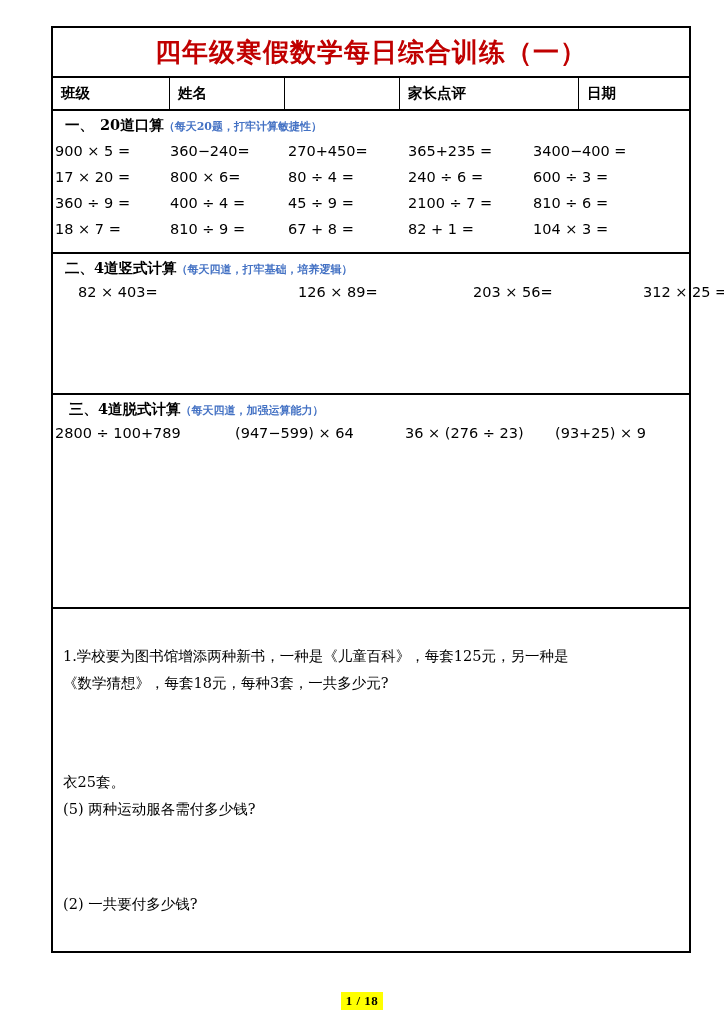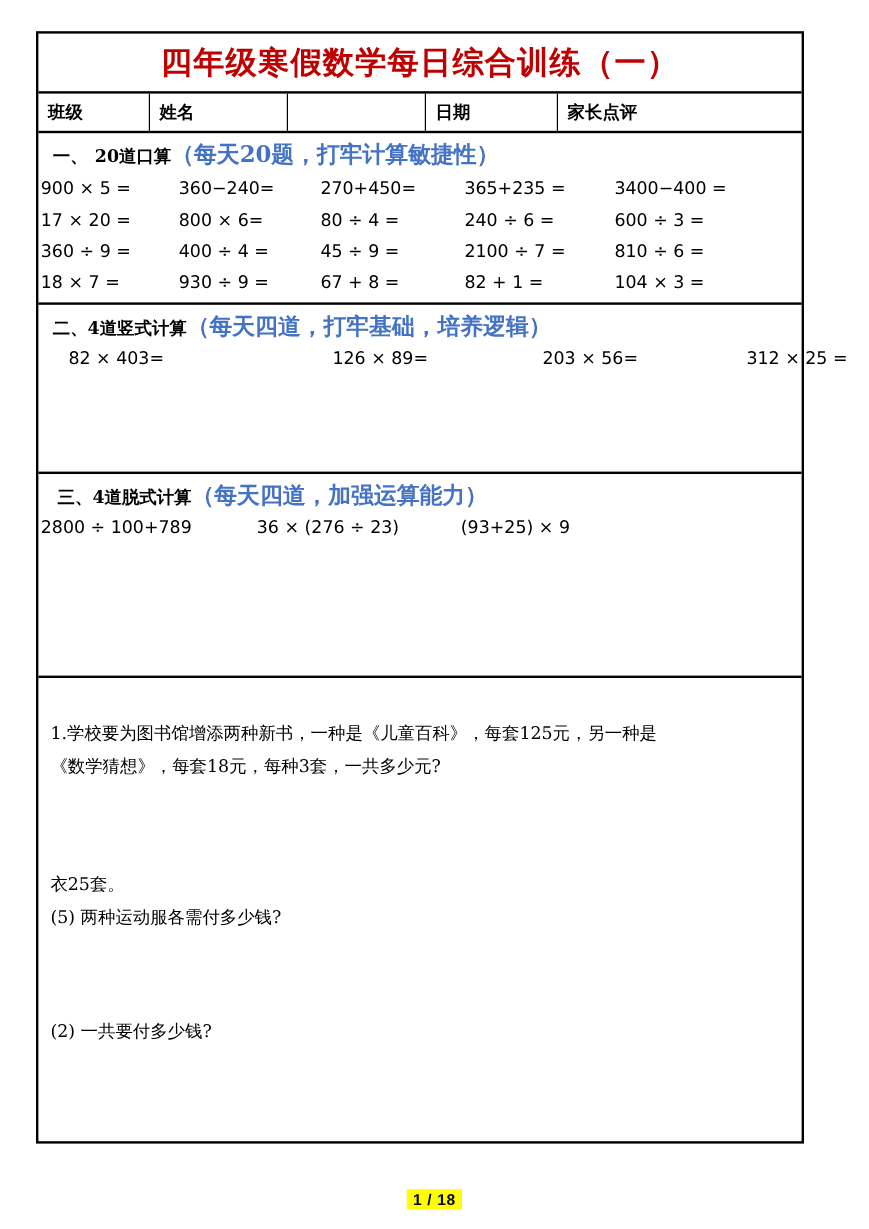--- a/index.html
+++ b/index.html
@@ -21,21 +21,21 @@
     position: absolute;
     left: 0;
     top: 0;
     width: 724px;
     height: 1024px;
   }
 
   
   .sheet {
     position: absolute;
-    left: 30px;
+    left: 51px;
     top: 26px;
     width: 640px;
     height: 927px;
     border: 2px solid #000000;
     box-sizing: border-box;
     background: #ffffff;
   }
 
   
   .title-band {
@@ -66,21 +66,21 @@
     border-right: 1.5px solid #000000;
     display: flex;
     align-items: center;
     padding-left: 8px;
     box-sizing: border-box;
     font-size: 14.5px;
     font-weight: bold;
     font-family: "DejaVu Serif", "Liberation Serif", serif;
   }
   .info-cell:last-child { border-right: none; }
-  .c1 { width: 93px; }
+  .c1 { width: 117px; }
   .c2 { width: 115px; }
   .c3 { width: 115px; }
   .c4 { width: 110px; }
   .c5 { flex: 1; }
 
   
   .section {
     border-bottom: 2px solid #000000;
     box-sizing: border-box;
     position: relative;
@@ -91,21 +91,21 @@
   .sec-head {
     font-size: 14.5px;
     font-weight: bold;
     font-family: "DejaVu Serif", "Liberation Serif", serif;
     padding: 5px 0 3px 12px;
     white-space: nowrap;
   }
   .sec-head .hint {
     color: #4472C4;
     font-weight: bold;
-    font-size: 19px;
+    font-size: 11px;
   }
 
   
   .oral-grid {
     display: grid;
     grid-template-columns: 115px 118px 120px 125px 1fr;
     row-gap: 0;
     padding: 0 16px 4px 2px;
   }
   .oral-cell {
@@ -162,42 +162,42 @@
     top: 991px;
     width: 724px;
     text-align: center;
   }
   .pagenum {
     display: inline-block;
     background: #FFFF00;
     color: #000000;
     font-size: 13px;
     font-weight: bold;
-    font-family: Liberation Sans, sans-serif;
+    font-family: Liberation Serif, serif;
     padding: 1px 5px;
     letter-spacing: 0.5px;
   }
 </style>
 </head>
 <body>
 
 <div class="page">
 
   <div class="sheet">
 
     <div class="title-band">
       <div class="title-text">四年级寒假数学每日综合训练（一）</div>
     </div>
 
     <div class="info-row">
       <div class="info-cell c1">班级</div>
       <div class="info-cell c2">姓名</div>
       <div class="info-cell c3"></div>
+      <div class="info-cell c5">家长点评</div>
       <div class="info-cell c4">日期</div>
-      <div class="info-cell c5">家长点评</div>
     </div>
 
     <div class="section" style="height:143px;">
       <div class="sec-head">
         <span>一、</span><span style="display:inline-block;width:6px;"></span><span>20道口算</span><span class="hint">（每天20题，打牢计算敏捷性）</span>
       </div>
       <div class="oral-grid">
         <div class="oral-cell">900 × 5 =</div>
         <div class="oral-cell">360−240=</div>
         <div class="oral-cell">270+450=</div>
@@ -210,46 +210,47 @@
         <div class="oral-cell">240 ÷ 6 =</div>
         <div class="oral-cell">600 ÷ 3 =</div>
 
         <div class="oral-cell">360 ÷ 9 =</div>
         <div class="oral-cell">400 ÷ 4 =</div>
         <div class="oral-cell">45 ÷ 9 =</div>
         <div class="oral-cell">2100 ÷ 7 =</div>
         <div class="oral-cell">810 ÷ 6 =</div>
 
         <div class="oral-cell">18 × 7 =</div>
-        <div class="oral-cell">930 ÷ 9 =</div>
+        <div class="oral-cell">810 ÷ 9 =</div>
         <div class="oral-cell">67 + 8 =</div>
         <div class="oral-cell">82 + 1 =</div>
         <div class="oral-cell">104 × 3 =</div>
       </div>
     </div>
 
     <div class="section" style="height:141px;">
       <div class="sec-head">
         <span>二、</span><span>4道竖式计算</span><span class="hint">（每天四道，打牢基础，培养逻辑）</span>
       </div>
       <div class="vert-row">
         <div class="vert-cell">82 × 403=</div>
         <div class="vert-cell">126 × 89=</div>
         <div class="vert-cell">203 × 56=</div>
         <div class="vert-cell">312 × 25 =</div>
       </div>
       <div style="height:90px;"></div>
     </div>
 
-    <div class="section" style="height:170px;">
+    <div class="section" style="height:214px;">
       <div class="sec-head">
         <span style="display:inline-block;width:4px;"></span><span>三、</span><span>4道脱式计算</span><span class="hint">（每天四道，加强运算能力）</span>
       </div>
       <div class="expr-row">
         <div class="expr-cell">2800 ÷ 100+789</div>
+        <div class="expr-cell">(947−599) × 64</div>
         <div class="expr-cell">36 × (276 ÷ 23)</div>
         <div class="expr-cell">(93+25) × 9</div>
       </div>
       <div style="height:115px;"></div>
     </div>
 
     <div class="section">
 
       <div class="wp">
 

